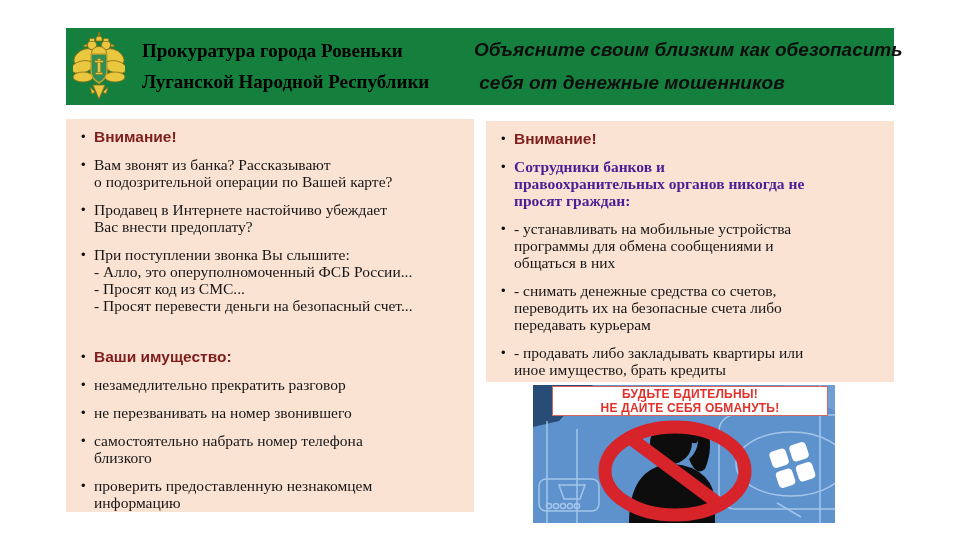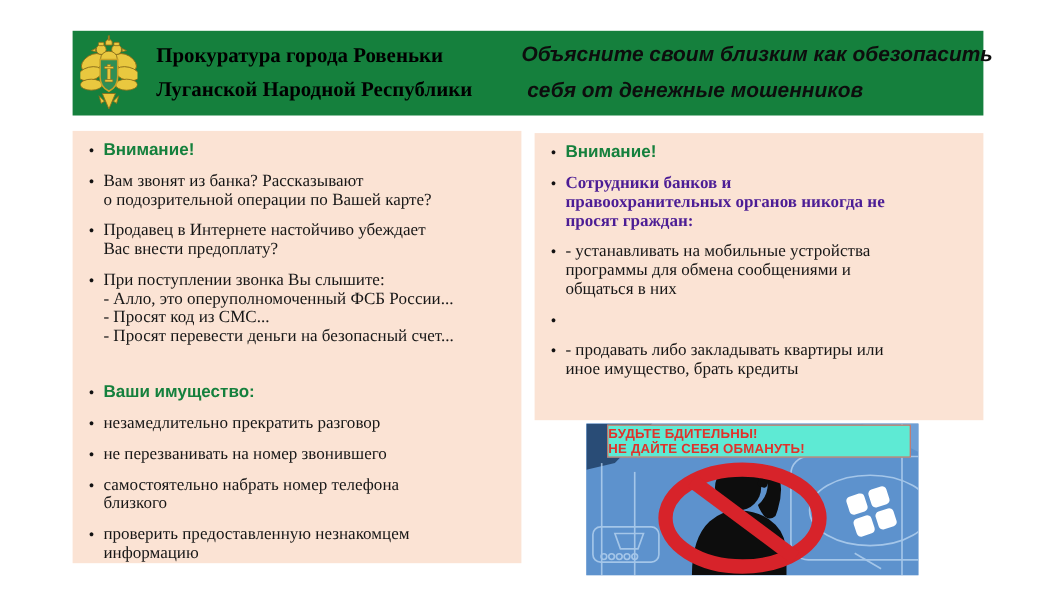--- a/index.html
+++ b/index.html
@@ -39,35 +39,35 @@
   .bullet-item .dot{
     flex:0 0 13px;width:13px;margin-left:7px;
     font-size:13px;line-height:17px;color:#111;
   }
   .bullet-item .txt{
     white-space:pre-line;
     font-family:"Liberation Serif",serif;
     font-size:15.5px;line-height:17px;
   }
   .bullet-item.heading .txt{
-    font-family:"Liberation Sans",sans-serif;font-weight:700;color:#15803d;
+    font-family:"Liberation Sans",sans-serif;font-weight:700;color:#7f1d1d;
   }
   .bullet-item.bold .txt{font-weight:700;color:#4c1d95;}
   .bullet-item.spaced{margin-top:34px;}
 
   
   .poster{
     position:absolute;left:533px;top:385px;width:302px;height:138px;margin:0;
     background:#5d92cd;overflow:hidden;
   }
   .poster-art{position:absolute;left:0;top:0;z-index:1;}
   .poster-banner{
     position:absolute;left:19px;top:1px;width:276px;height:30px;z-index:2;
-    background:#5eead4;border:1px solid #d9655c;box-sizing:border-box;
-    text-align:left;font-weight:700;font-size:12px;line-height:13.5px;
+    background:#ffffff;border:1px solid #d9655c;box-sizing:border-box;
+    text-align:center;font-weight:700;font-size:12px;line-height:13.5px;
     color:#e0322b;letter-spacing:.2px;padding-top:1px;white-space:pre;
   }
 </style>
 </head>
 <body>
 
 <div class="slide">
 
   <header class="header-panel">
     <svg class="emblem" viewBox="0 0 52 69">
@@ -166,20 +166,23 @@
 просят граждан:</span>
       </div>
       <div class="bullet-item body">
         <span class="dot">•</span>
         <span class="txt">- устанавливать на мобильные устройства
 программы для обмена сообщениями и
 общаться в них</span>
       </div>
       <div class="bullet-item body">
         <span class="dot">•</span>
+        <span class="txt">- снимать денежные средства со счетов,
+переводить их на безопасные счета либо
+передавать курьерам</span>
       </div>
       <div class="bullet-item body">
         <span class="dot">•</span>
         <span class="txt">- продавать либо закладывать квартиры или
 иное имущество, брать кредиты</span>
       </div>
     </section>
 
   <figure class="poster">
     <svg class="poster-art" viewBox="0 0 302 138" width="302" height="138">

